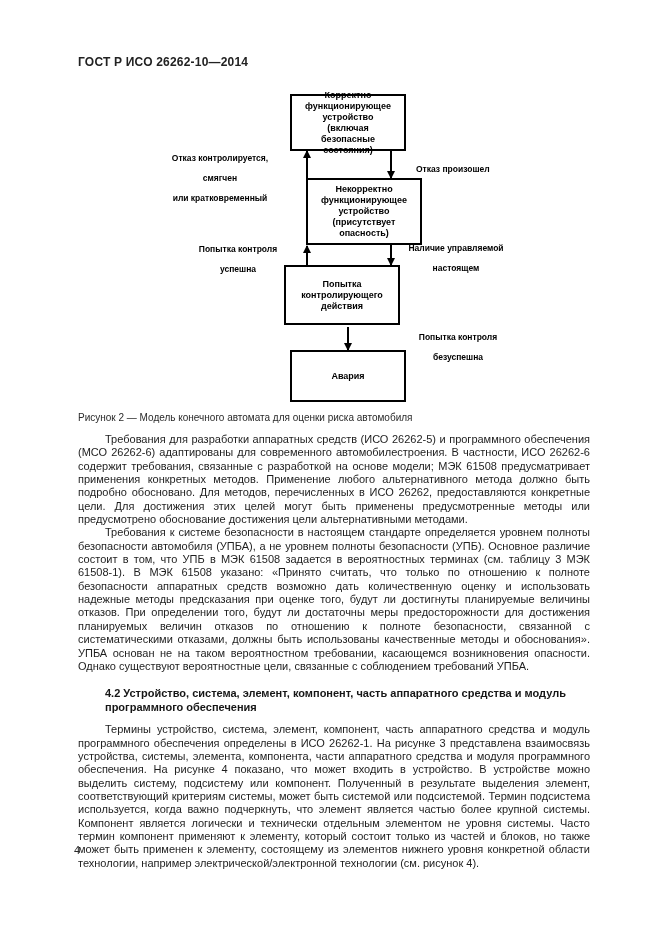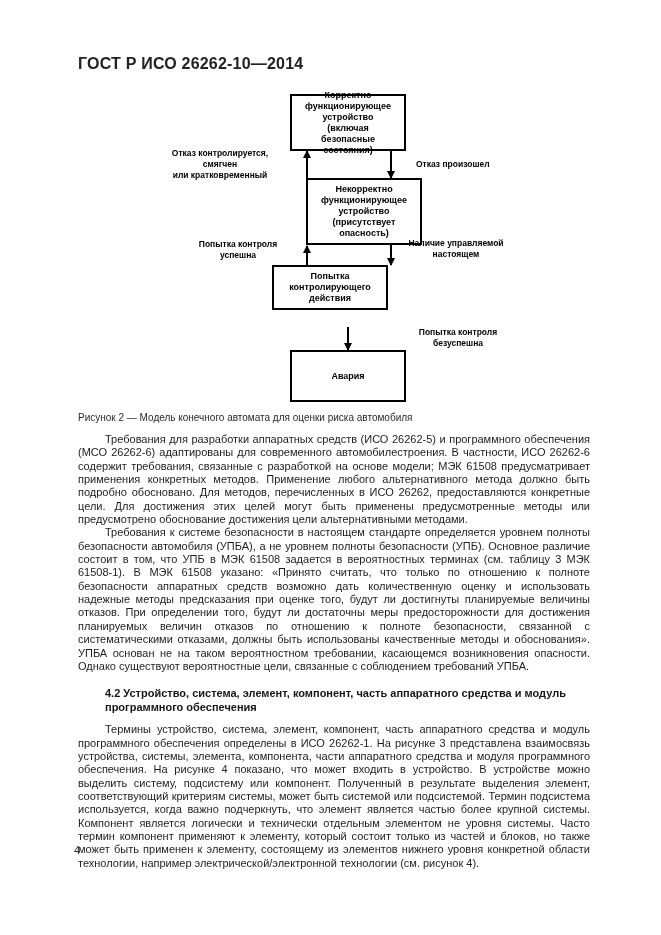--- a/index.html
+++ b/index.html
@@ -9,21 +9,21 @@
     width: 661px;
     height: 935px;
     background: #ffffff;
     font-family: "Liberation Sans", sans-serif;
     color: #1d1d1d;
     overflow: hidden;
   }
   .doc-header {
     position: absolute;
     left: 78px; top: 55px;
-    font-size: 16px;
+    font-size: 12px;
     font-weight: bold;
     letter-spacing: 0.2px;
     color: #222;
   }
   
   .box {
     position: absolute;
     border: 2px solid #000;
     display: flex;
     align-items: center;
@@ -31,28 +31,28 @@
     text-align: center;
     font-size: 9px;
     font-weight: bold;
     line-height: 11px;
     white-space: pre-line;
     color: #000;
     padding: 18px;
   }
   #box-correct   { left: 290px; top: 94px;  width: 116px; height: 57px; }
   #box-incorrect { left: 306px; top: 178px; width: 116px; height: 67px; }
-  #box-attempt   { left: 272px; top: 265px; width: 116px; height: 45px; }
+  #box-attempt   { left: 284px; top: 265px; width: 116px; height: 60px; }
   #box-accident  { left: 290px; top: 350px; width: 116px; height: 52px; }
 
   .dlabel {
     position: absolute;
     font-size: 8.5px;
     font-weight: bold;
-    line-height: 11px;
+    line-height: 20px;
     text-align: center;
     white-space: pre-line;
     color: #000;
   }
   #lbl-fail-controlled      { left: 158px; top: 148px; width: 124px; }
   #lbl-fail-occurred        { left: 416px; top: 159px; width: 110px; text-align: left; }
   #lbl-control-success      { left: 186px; top: 239px; width: 104px; }
   #lbl-controlled-situation { left: 400px; top: 238px; width: 112px; }
   #lbl-control-failed       { left: 406px; top: 327px; width: 104px; }
 

